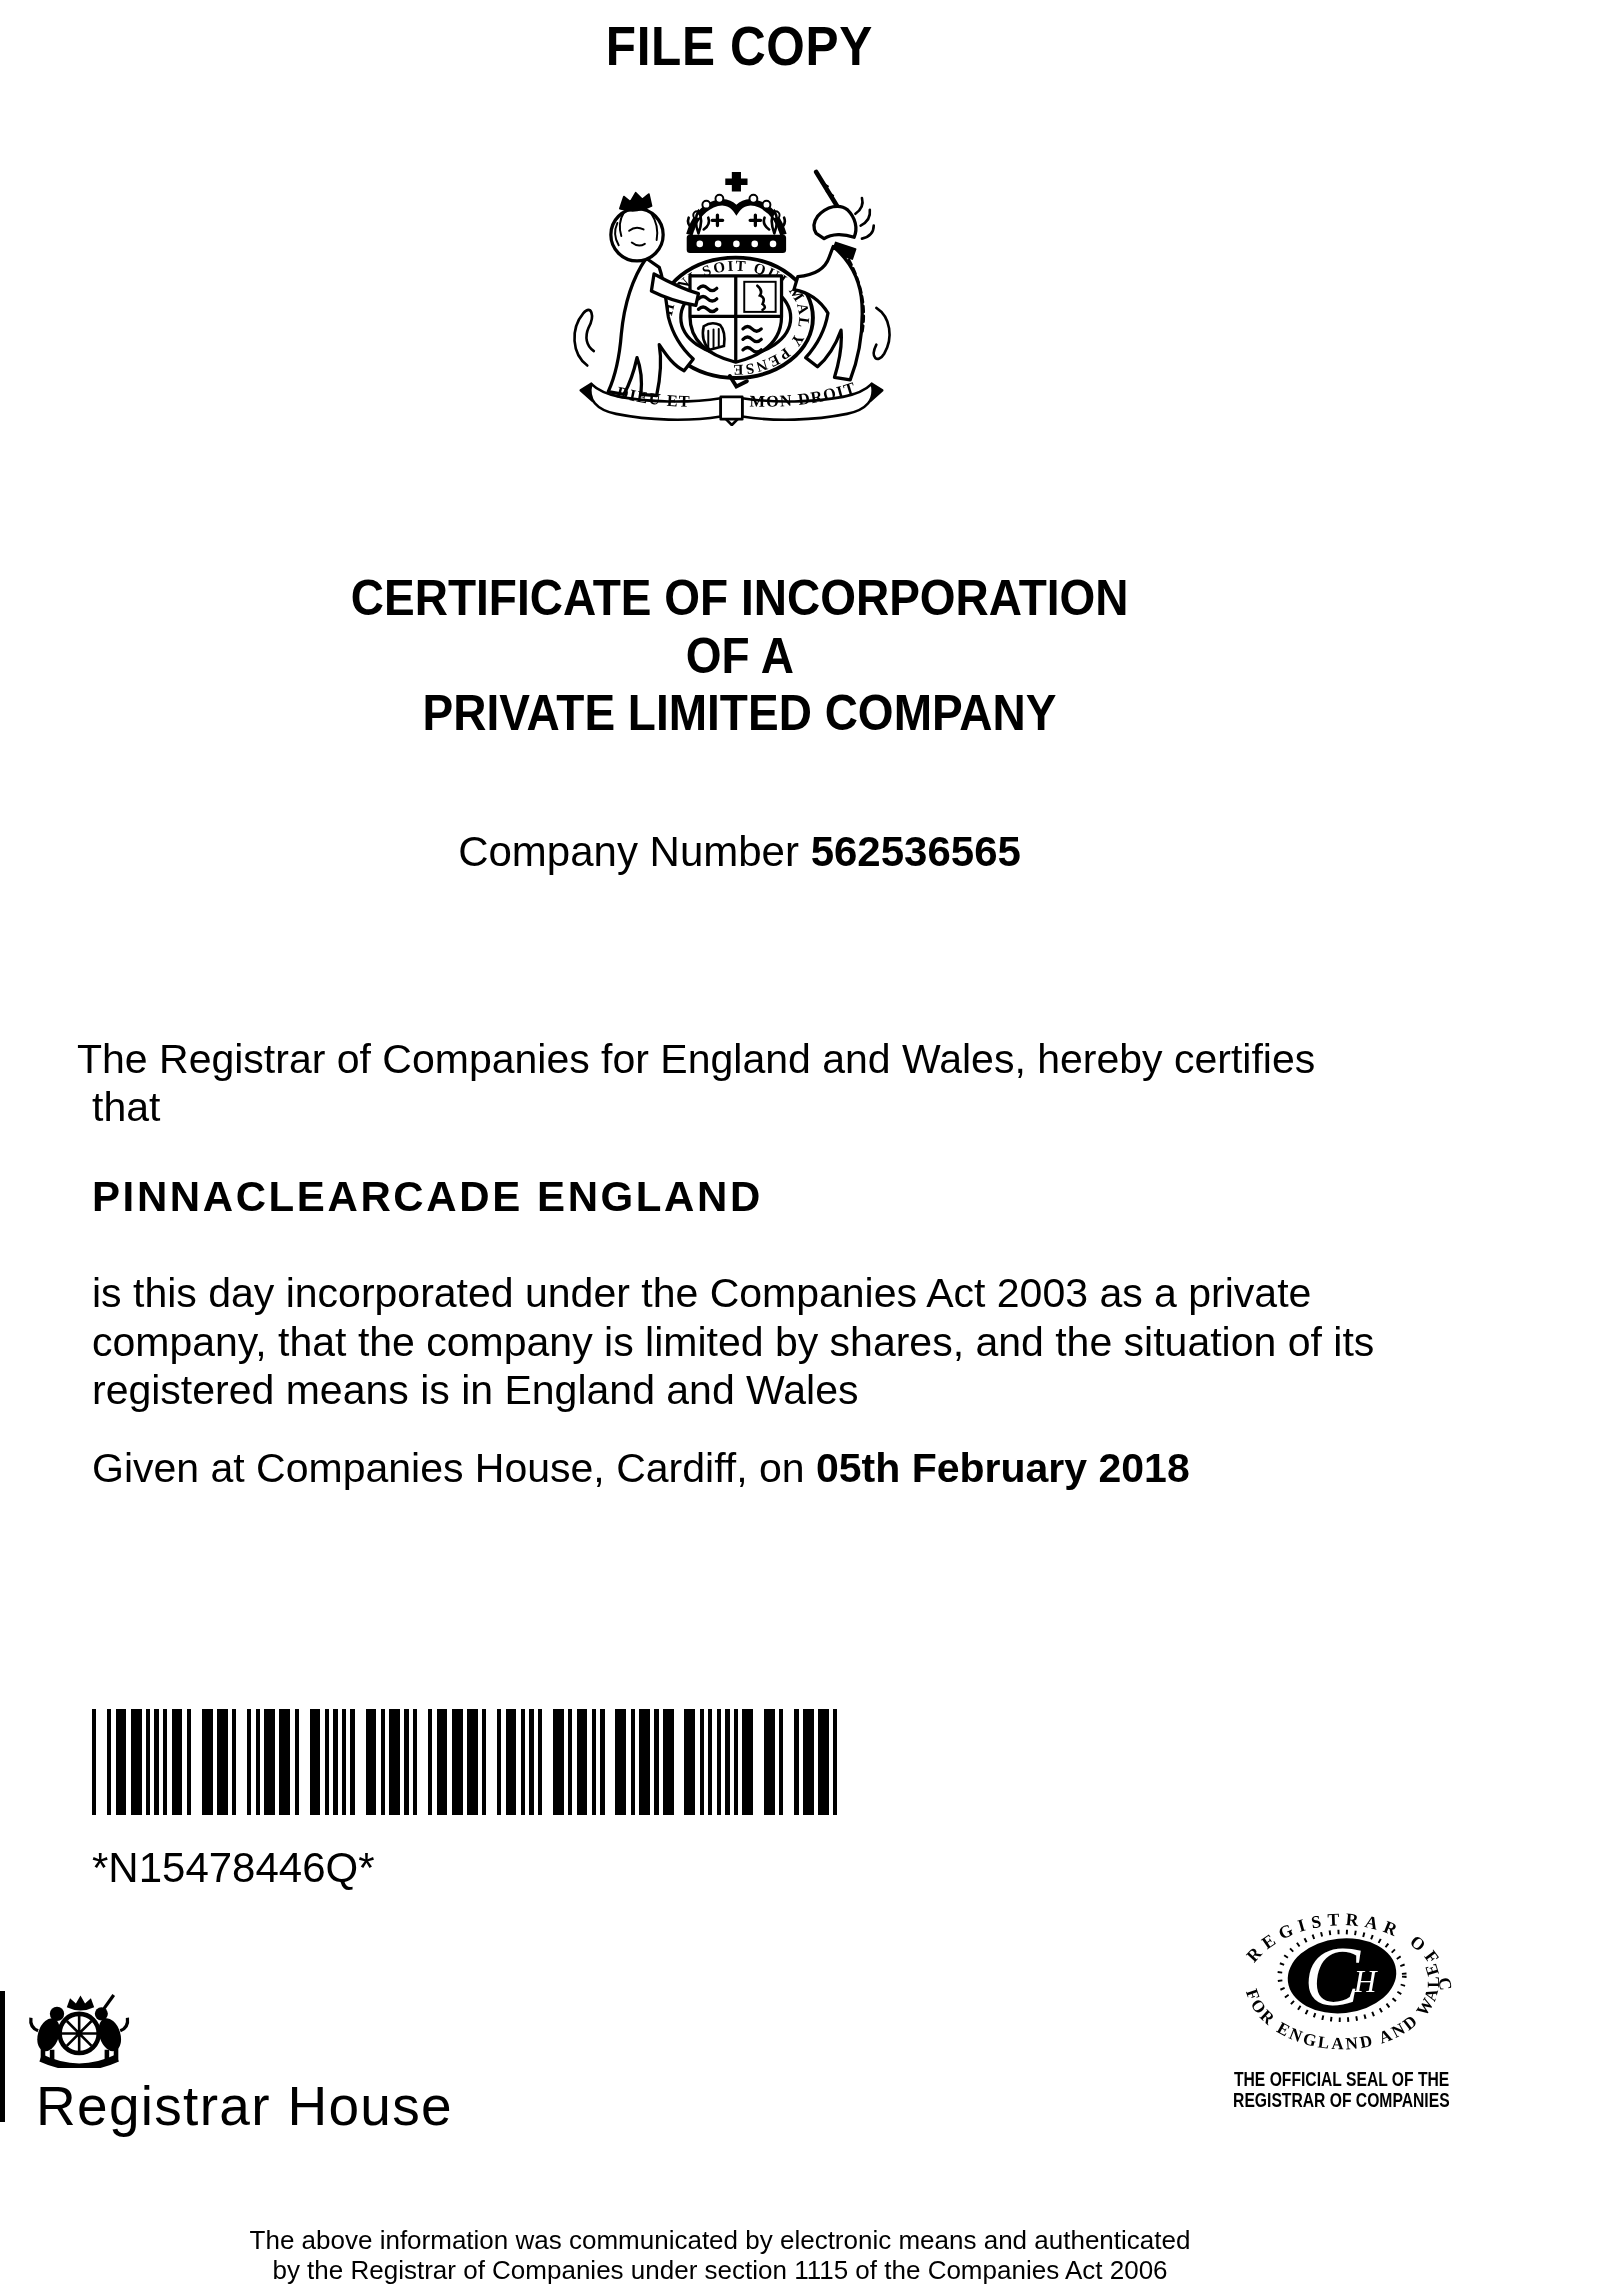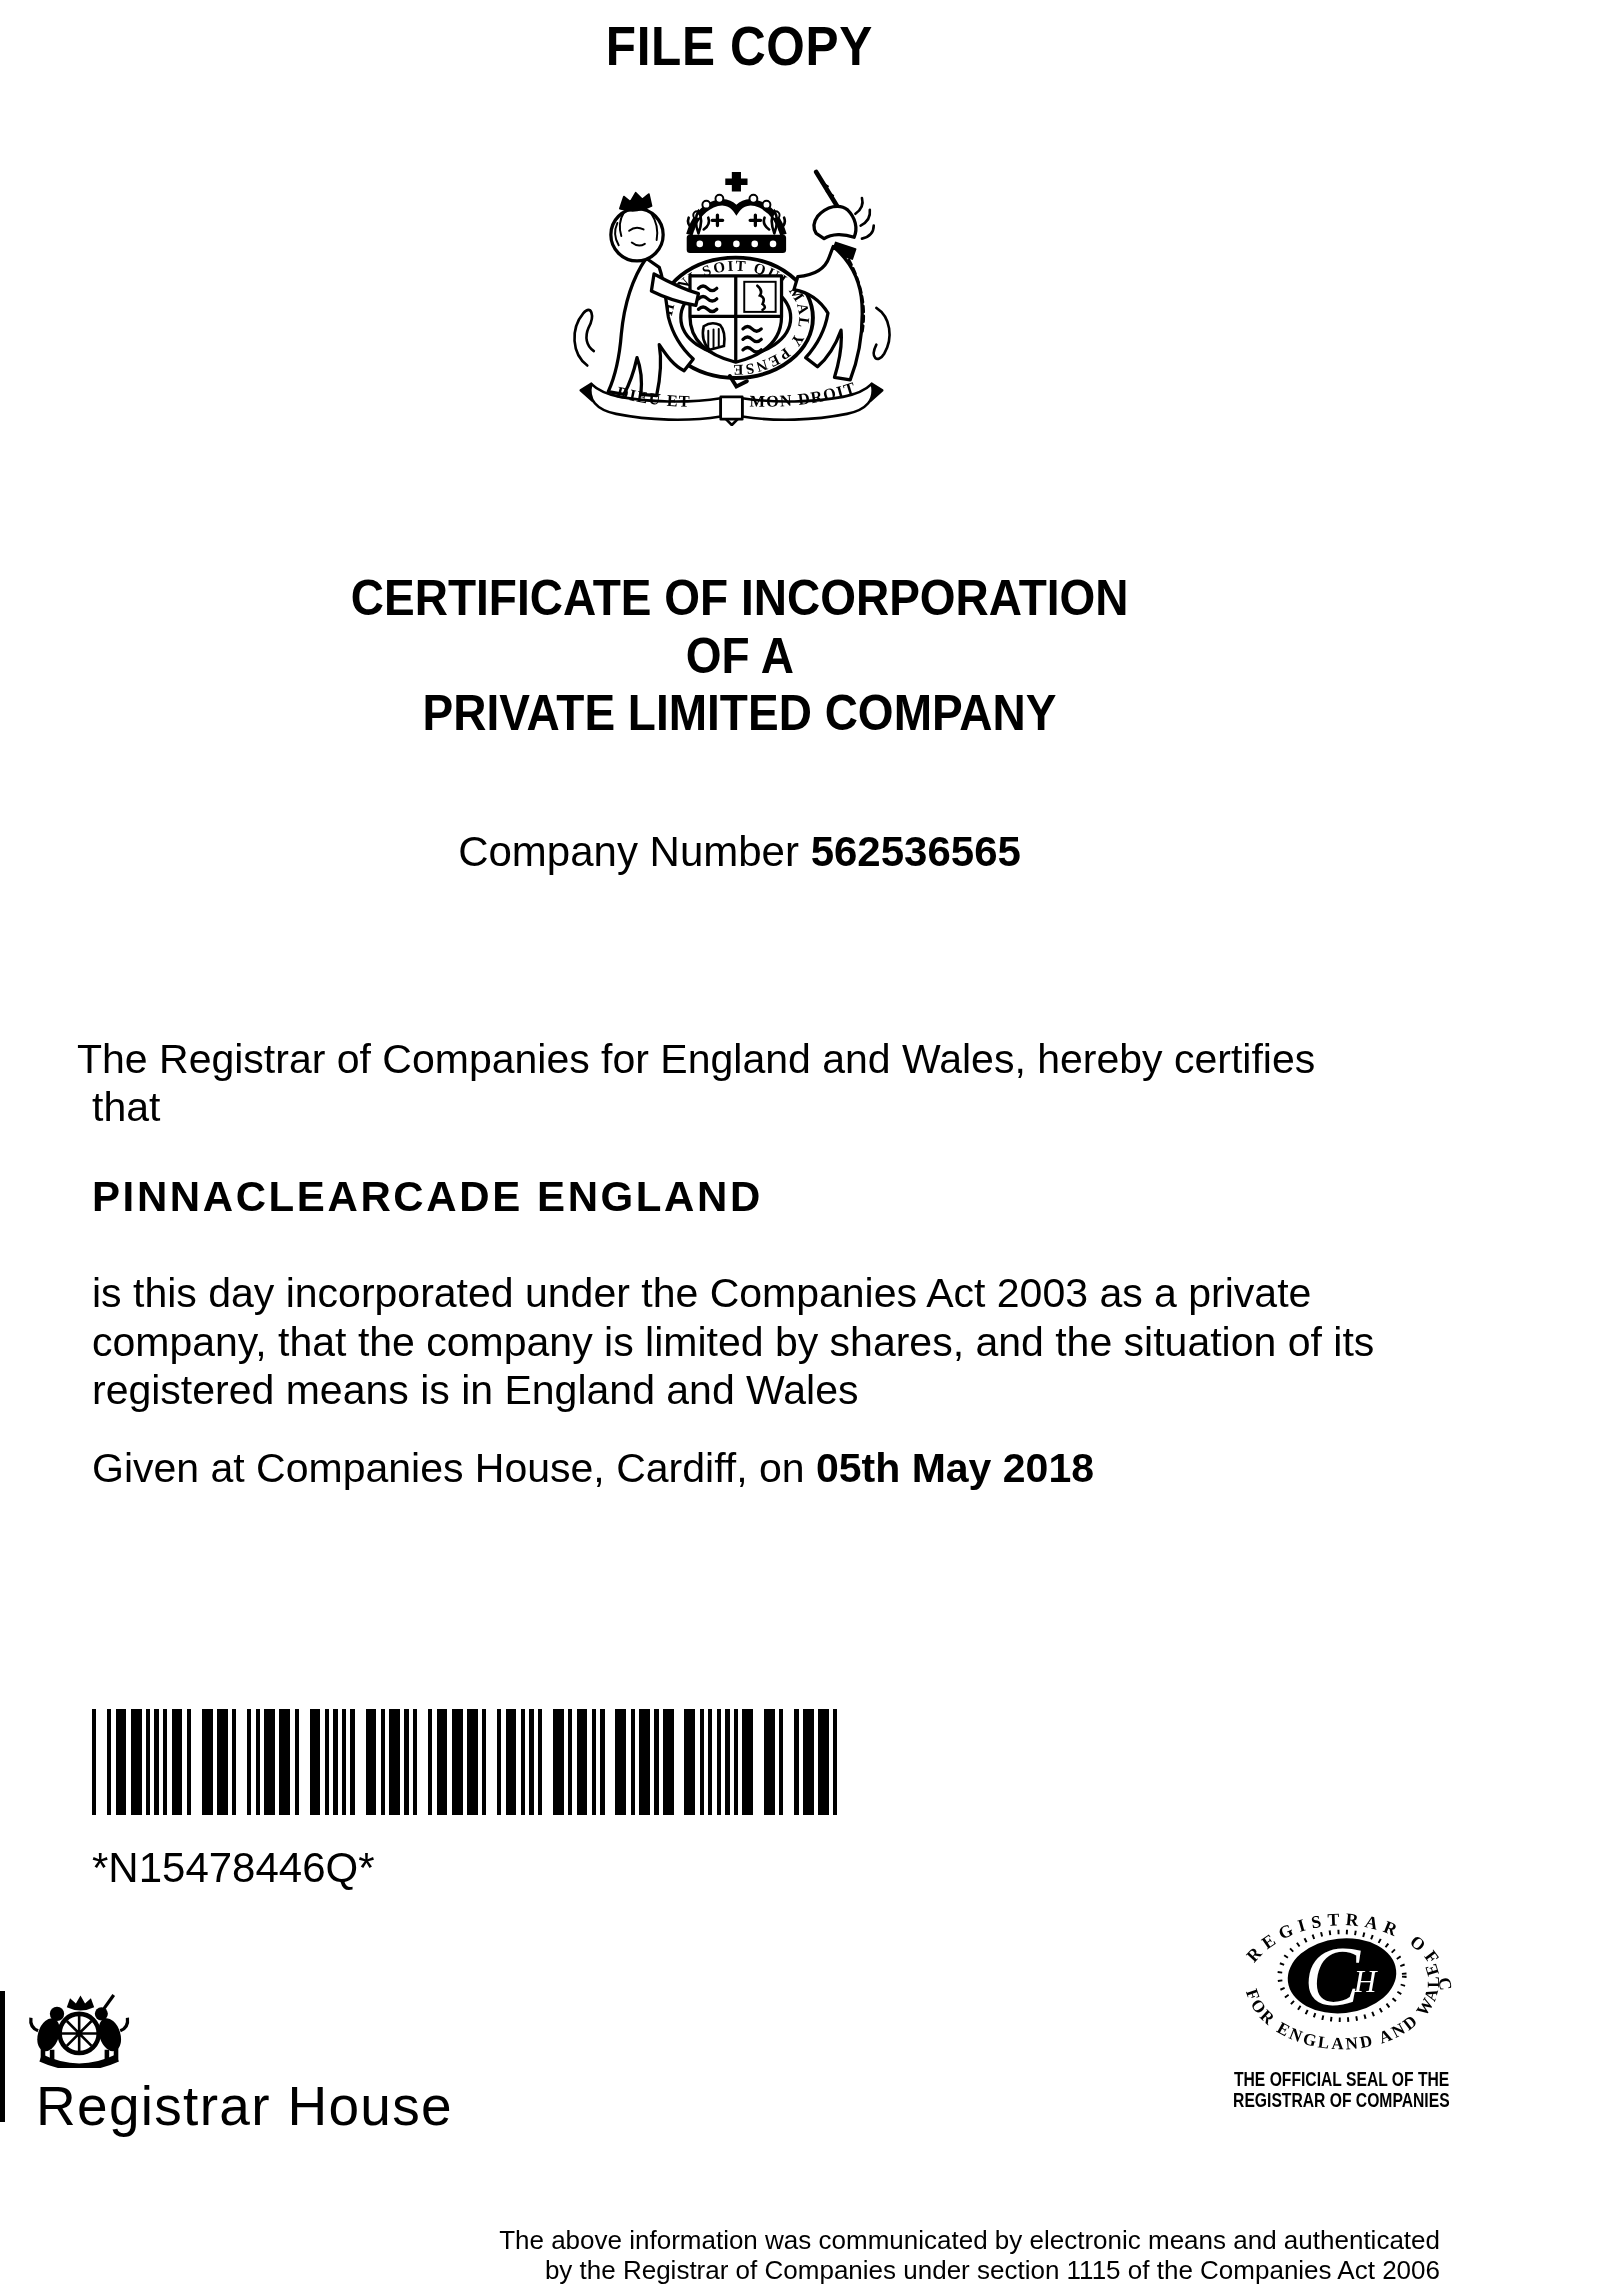--- a/index.html
+++ b/index.html
@@ -3,21 +3,21 @@
 <meta charset="utf-8">
 <style>
   html,body { margin:0; padding:0; background:#888; }
   #page {
     position:relative; width:1623px; height:2295px;
     background:#ffffff; overflow:hidden;
     font-family:"Liberation Sans", sans-serif; color:#000;
   }
   .abs { position:absolute; }
   .center-col { left:0; width:1479px; text-align:center; }
-  .footer-col { left:0; width:1440px; text-align:right; }
+  .footer-col { left:0; width:1440px; text-align:center; }
   .nowrap { white-space:nowrap; }
   .sx { display:inline-block; transform-origin:50% 50%; }
   .sx90 { transform:scaleX(.90); }
   .sx92 { transform:scaleX(.92); }
   .sx80 { transform:scaleX(.80); }
   .filecopy { font-size:55px; font-weight:bold; line-height:59px; letter-spacing:0.7px; }
   .title    { font-size:50px; font-weight:bold; line-height:58px; }
   .compnum  { font-size:42px; line-height:48px; }
   .compnum b{ font-weight:bold;text-align:center; }
   .body-line{ font-size:41px; line-height:48px; }
@@ -172,21 +172,21 @@
   </div>
   <div class="abs body-line" style="left:92px; top:1318px; width:1440px;">
     <span>company, that the company is limited by shares, and the situation of its</span>
   </div>
   <div class="abs body-line" style="left:92px; top:1366px; width:1440px;">
     <span>registered means is in England and Wales</span>
   </div>
 
   <div class="abs body-line given" style="left:92px; top:1444px; width:1440px;">
     <span>Given at Companies House, Cardiff, on</span>
-    <b>05th May 2018</b>
+    <b>05th February 2018</b>
   </div>
 
   <div id="barcode" class="abs" style="left:92px; top:1709px;">
       <div class="b ink" style="width: 4.3px;"></div>
       <div class="b" style="width: 10.8px;"></div>
       <div class="b ink" style="width: 4.3px;"></div>
       <div class="b" style="width: 4.3px;"></div>
       <div class="b ink" style="width: 10.8px;"></div>
       <div class="b" style="width: 4.3px;"></div>
       <div class="b ink" style="width: 10.8px;"></div>

